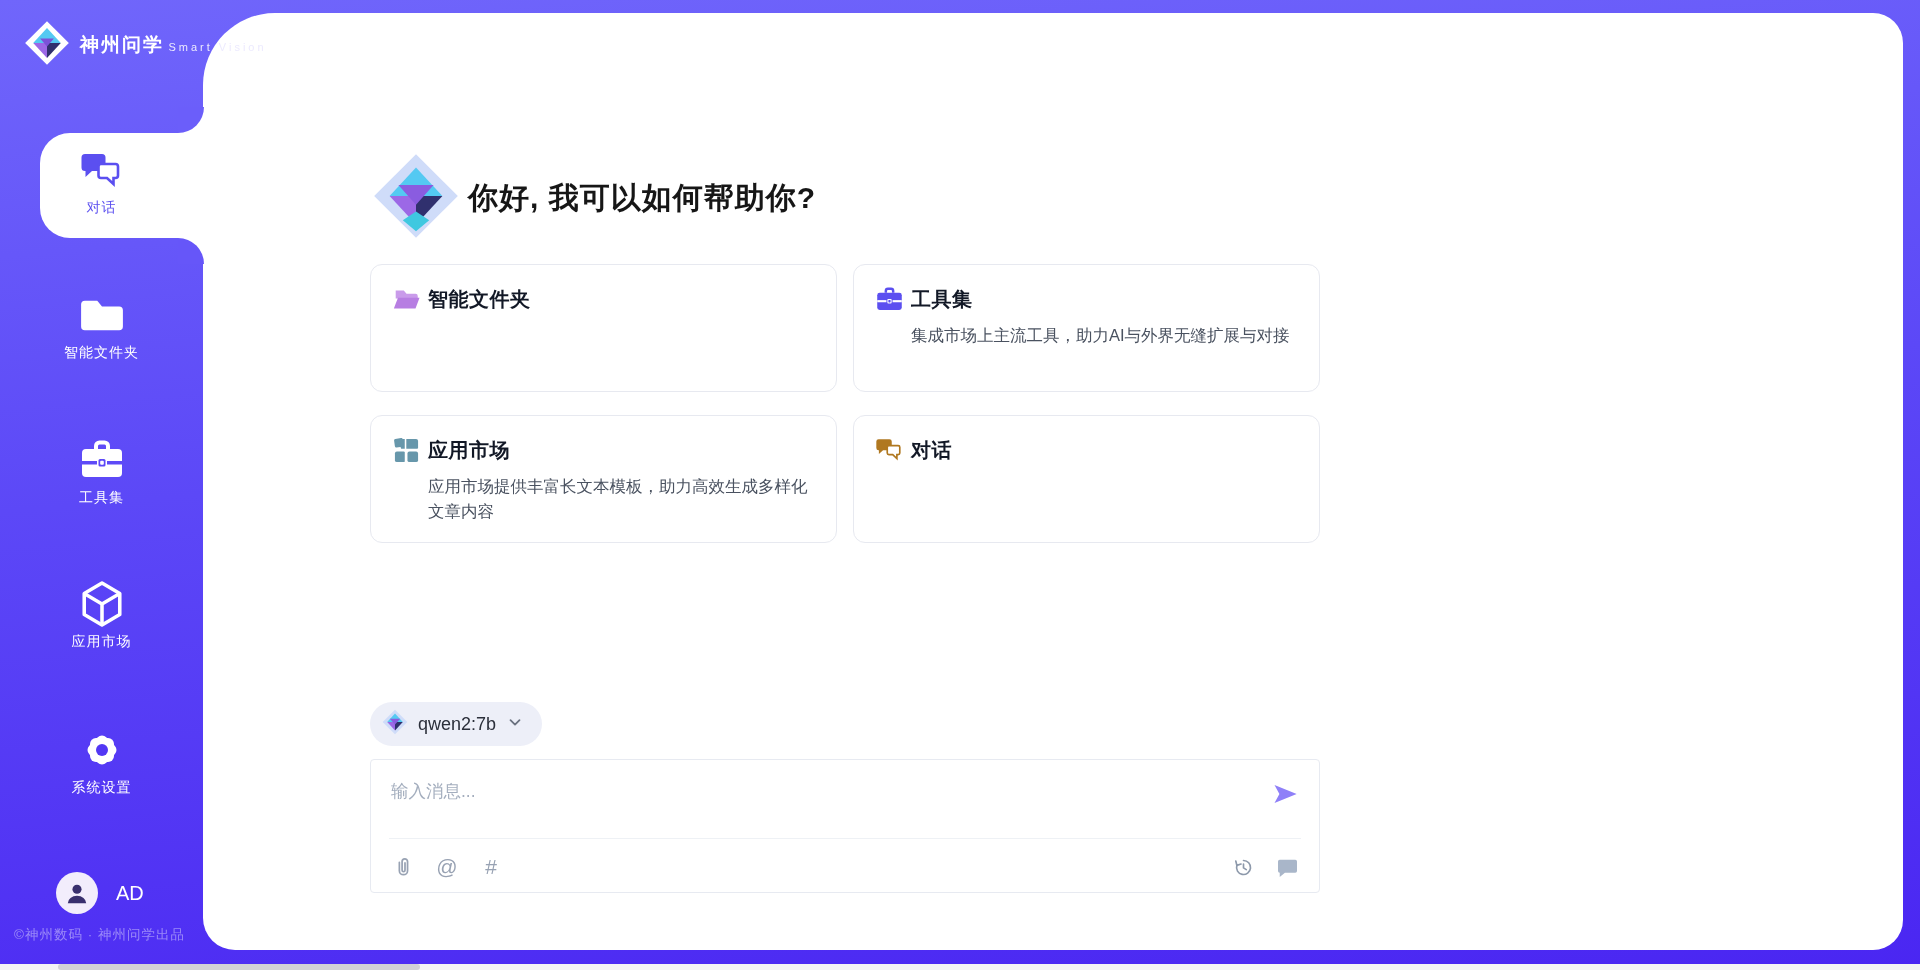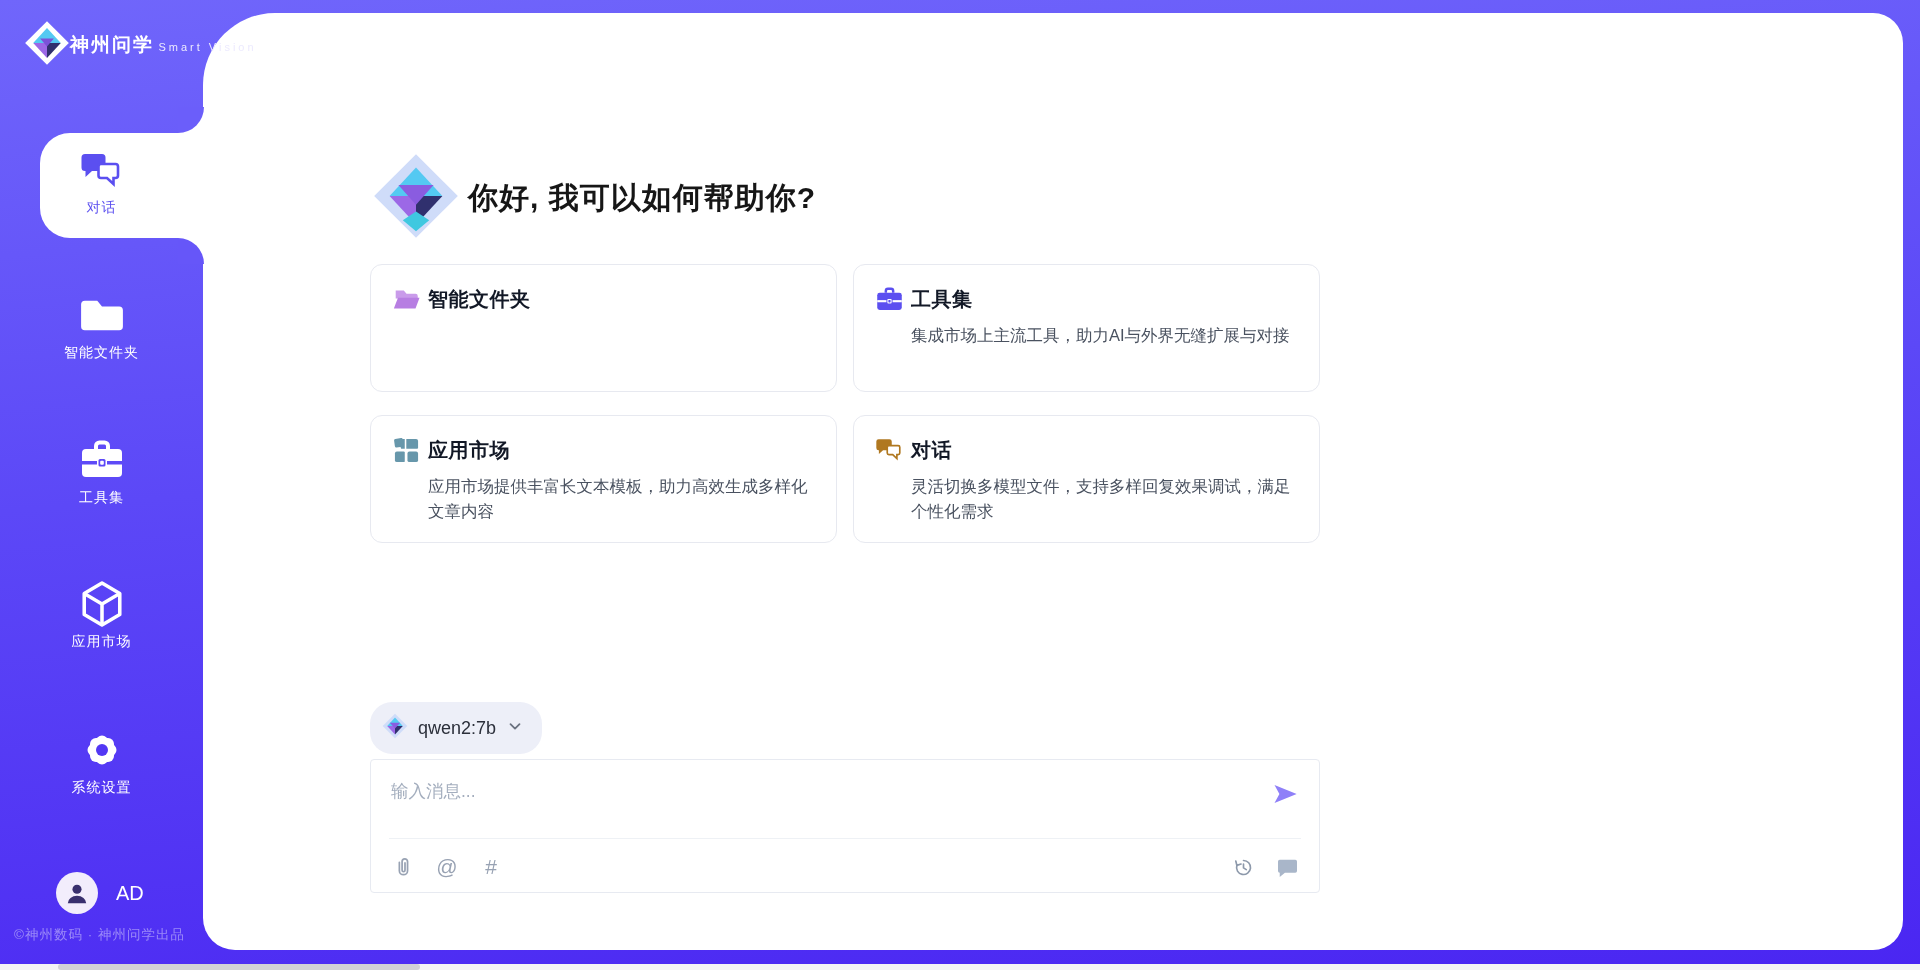--- a/index.html
+++ b/index.html
@@ -7,21 +7,21 @@
   body { font-family:"Liberation Sans","DejaVu Sans",sans-serif; }
 
   .app { position:relative; width:1920px; height:970px;
          background:linear-gradient(175deg,#7066fb 0%,#5c48f7 45%,#4a26f2 100%); }
 
   
   .main-panel { position:absolute; left:203px; top:13px; right:17px; bottom:20px;
                 background:#ffffff; border-radius:72px 30px 30px 32px; }
 
   
-  .brand { position:absolute; left:24px; top:20px; display:flex; align-items:center; }
+  .brand { position:absolute; left:24px; top:20px; display:flex; align-items:center; gap:10px; }
   .brand-text .cn { color:#fff; font-size:19px; font-weight:bold; letter-spacing:2px; }
   .brand-text .en { color:#eceafe; font-size:11px; letter-spacing:3px; margin-top:2px; }
 
   .active-bump { position:absolute; left:40px; top:133px; width:168px; height:105px;
                  background:#fff; border-radius:30px 0 0 30px; }
   .fillet { position:absolute; left:178px; width:26px; height:26px; background:#fff; }
   .fillet.top { top:107px; }
   .fillet.bottom { top:238px; }
   .fillet .quarter { width:100%; height:100%; }
   .fillet.top .quarter { background:#6b5efa; border-bottom-right-radius:100%; }
@@ -42,21 +42,21 @@
   .greeting h1 { font-size:30px; color:#161616; letter-spacing:1px; }
 
   .cards { position:absolute; left:370px; top:264px; width:950px;
            display:grid; grid-template-columns:467px 467px; grid-column-gap:16px; grid-row-gap:23px; }
   .card { position:relative; height:128px; background:#fff; border:1px solid #e7e9f0; border-radius:12px;
           padding:21px 24px 0 57px; cursor:pointer; }
   .card .card-icon { position:absolute; left:22px; top:21px; width:27px; height:27px; }
   .card h3 { font-size:20px; color:#121826; margin-bottom:10px; letter-spacing:0.5px; }
   .card p { font-size:16.5px; line-height:1.52; color:#4a5260; }
 
-  .model-pill { position:absolute; left:370px; top:702px; height:52px; padding:0 18px 0 12px;
+  .model-pill { position:absolute; left:370px; top:702px; height:44px; padding:0 18px 0 12px;
                 background:#edeff8; border-radius:22px; display:flex; align-items:center; gap:10px; cursor:pointer; }
   .model-pill .model-name { font-size:18px; color:#2b2f3a; }
 
   .composer { position:absolute; left:370px; top:759px; width:950px; height:134px;
               background:#fff; border:1.5px solid #e7eaf1; border-radius:4px; }
   .composer-input { position:absolute; left:20px; top:14px; width:780px; height:34px;
                     border:none; outline:none; font-size:17.5px; color:#334; background:transparent;
                     font-family:"Liberation Sans","DejaVu Sans",sans-serif; }
   .composer-input::placeholder { color:#a4aebe; }
   .send-btn { position:absolute; right:20px; top:20px; width:28px; height:28px; cursor:pointer; }
@@ -225,21 +225,20 @@
     </div>
 
     <div class="card">
       <span class="card-icon">
         <svg width="27" height="25" viewBox="0 0 42 38">
           <path d="M4 3 h17 a3.5 3.5 0 0 1 3.5 3.5 v10 a3.5 3.5 0 0 1 -3.5 3.5 h-10 l-6.5 6 v-6 h-0.5 a3.5 3.5 0 0 1 -3.5 -3.5 v-10 A3.5 3.5 0 0 1 4 3 Z" fill="#b07820"></path>
           <path d="M20 13 h14.5 a2.5 2.5 0 0 1 2.5 2.5 v9 a2.5 2.5 0 0 1 -2.5 2.5 h-2 v6 l-6.5 -6 h-6 a2.5 2.5 0 0 1 -2.5 -2.5 v-9 a2.5 2.5 0 0 1 2.5 -2.5 Z" fill="#ffffff" stroke="#b07820" stroke-width="2.6"></path>
         </svg>
       </span>
       <h3>对话</h3>
-      <p>灵活切换多模型文件，支持多样回复效果调试，满足个性化需求</p>
     </div>
 
   </div>
 
   <div class="model-pill">
     <span>
       <svg width="26" height="26" viewBox="0 0 40 40">
         <polygon points="20,1 39,20 20,39 1,20" fill="#cfdcf9"></polygon>
         <polygon points="20,7 32,20 8,20" fill="#54c9f2"></polygon>
         <polygon points="8,20 20,20 20,33" fill="#9c68e6"></polygon>

